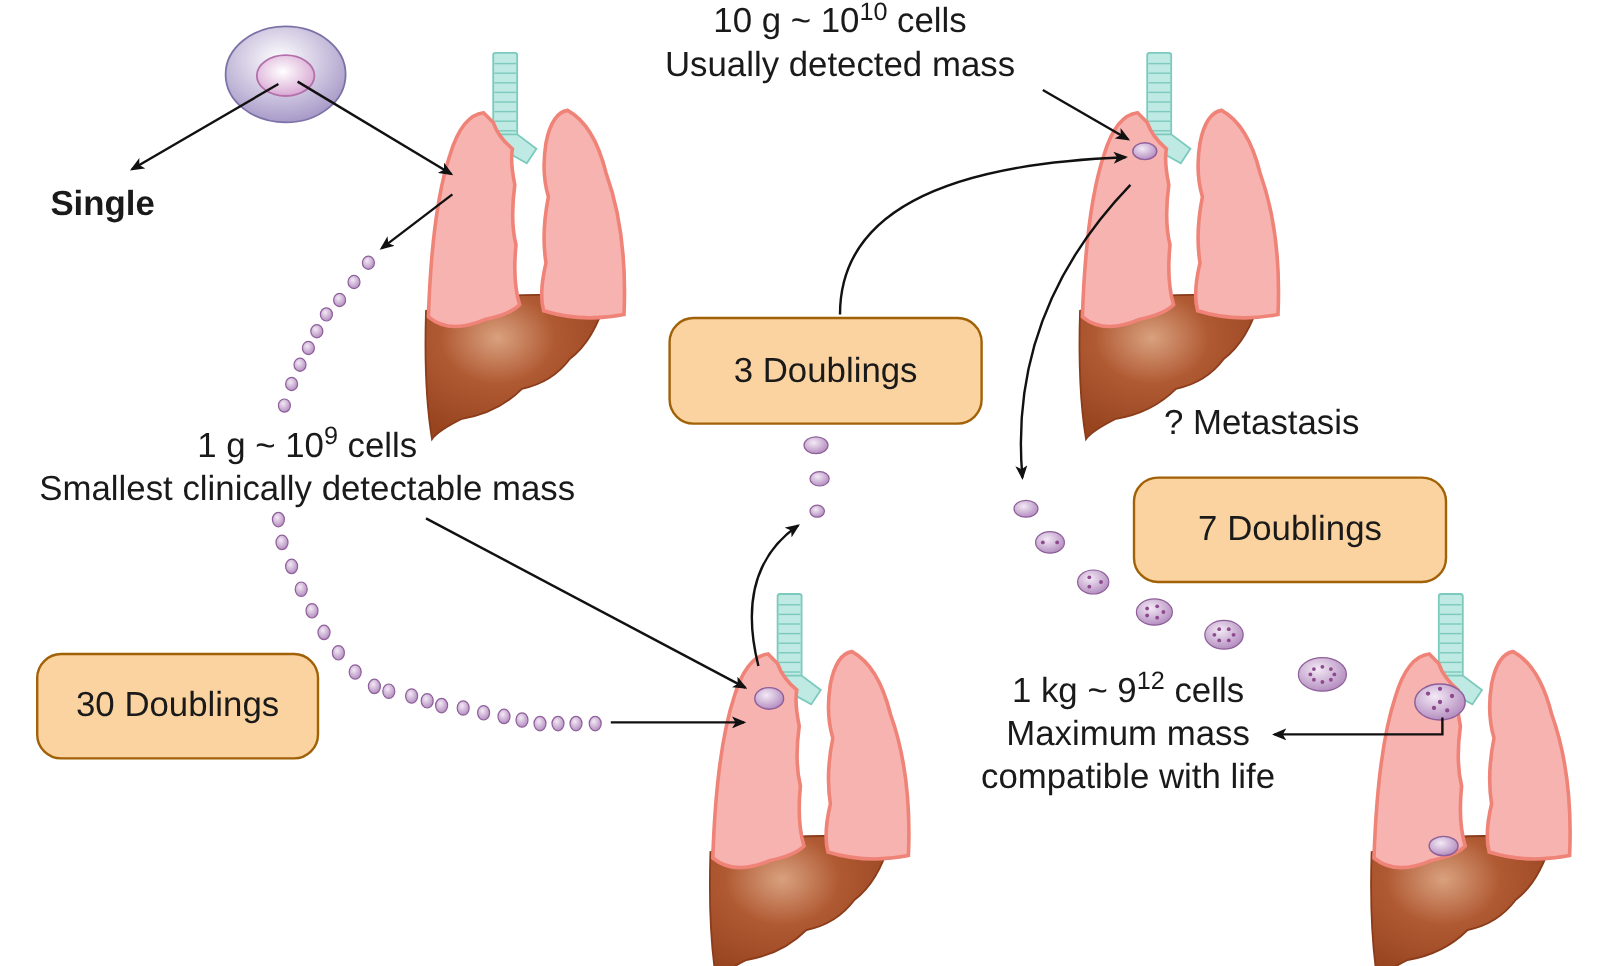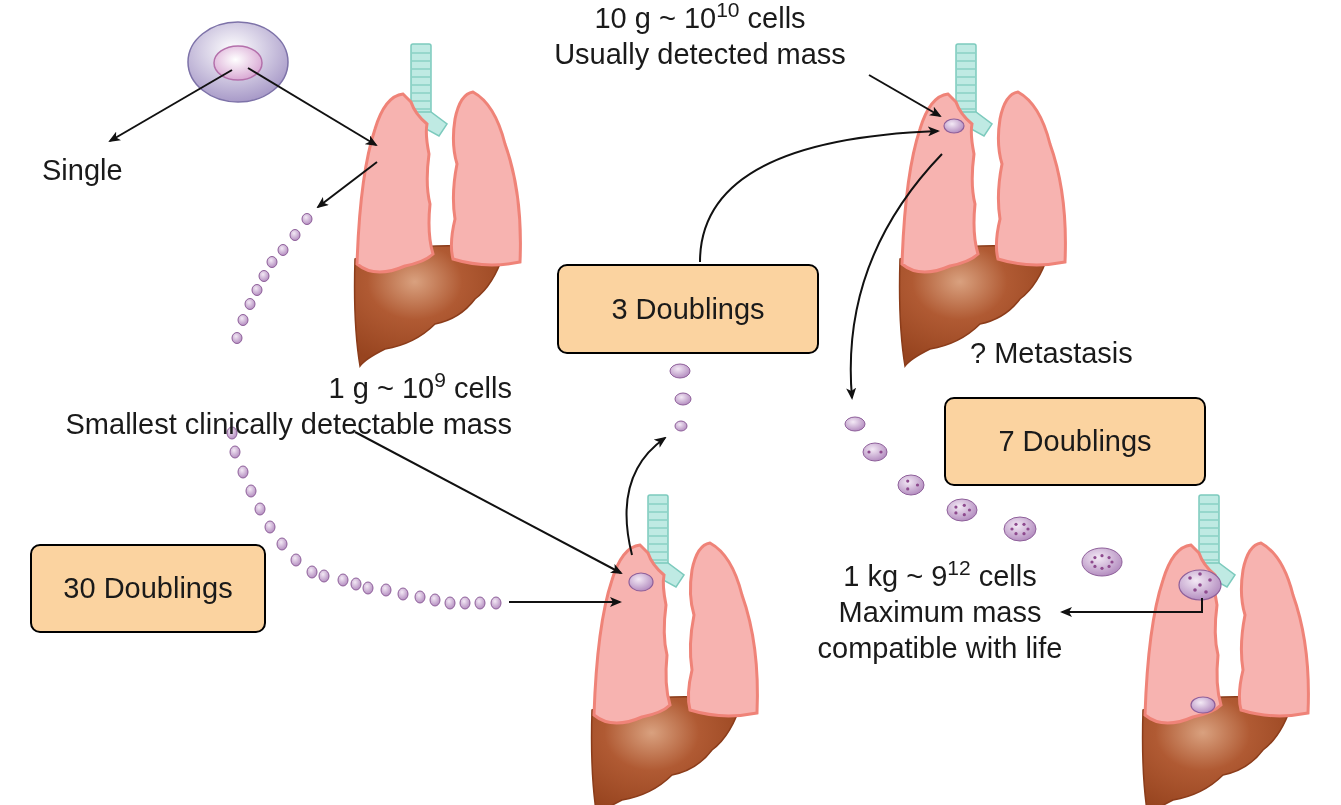--- a/index.html
+++ b/index.html
@@ -1,20 +1,20 @@
 <!DOCTYPE html>
 <html><head>
 <meta charset="utf-8">
 <style>
   html,body{margin:0;padding:0;background:#fff;}
   body{width:1341px;height:805px;position:relative;overflow:hidden;font-family:"Liberation Sans",sans-serif;color:#1a1a1a;}
   #stage{position:absolute;left:0;top:0;width:1341px;height:805px;}
   .lbl{position:absolute;text-align:center;font-size:29px;line-height:36px;white-space:nowrap;}
   .lbl sup{font-size:21px;line-height:0;vertical-align:super;}
-  .box{position:absolute;background:#fbd3a0;border:2px solid #000000;border-radius:10px;display:flex;align-items:center;justify-content:center;font-size:29px;box-sizing:border-box;}
+  .box{position:absolute;background:#fbd3a0;border:2px solid #a16207;border-radius:21px;display:flex;align-items:center;justify-content:center;font-size:29px;box-sizing:border-box;}
 </style>
 </head>
 <body>
 
 <div id="stage">
   <svg id="art" width="1341" height="805" viewBox="0 0 1341 805" style="position:absolute;left:0;top:0">
     <defs>
       <radialGradient id="cellGrad" cx="45%" cy="35%" r="65%">
         <stop offset="0%" stop-color="#ffffff"></stop>
         <stop offset="100%" stop-color="#a89ac8"></stop>
@@ -150,25 +150,25 @@
       <line x1="355" y1="432" x2="621" y2="573" marker-end="url(#arr)"></line>
       <line x1="509" y1="602" x2="620" y2="602" marker-end="url(#arr)"></line>
       <path d="M632,555 Q612,475 665,438" marker-end="url(#arr)"></path>
       <path d="M700,262 Q700,140 938,131" marker-end="url(#arr)"></path>
       <line x1="869" y1="75" x2="940" y2="116" marker-end="url(#arr)"></line>
       <path d="M942,154 Q840,260 852,398" marker-end="url(#arr)"></path>
       <path d="M1202,598 L1202,612 L1062,612" marker-end="url(#arr)"></path>
     </g>
   </svg>
 
-  <div class="lbl" style="left:42px;top:152px;text-align:left;">
+  <div class="lbl" style="left:42px;top:152px;text-align:left;font-weight:bold;">
     <div>Single</div>
   </div>
 
-  <div class="lbl" style="left:0;top:370px;width:512px;text-align:right;">
+  <div class="lbl" style="left:0;top:354px;width:512px;">
     <div><span>1 g ~ 10</span><sup>9</sup><span> cells</span></div>
     <div>Smallest clinically detectable mass</div>
   </div>
 
   <div class="lbl" style="left:520px;top:0;width:360px;">
     <div><span>10 g ~ 10</span><sup>10</sup><span> cells</span></div>
     <div>Usually detected mass</div>
   </div>
 
   <div class="lbl" style="left:800px;top:558px;width:280px;">

